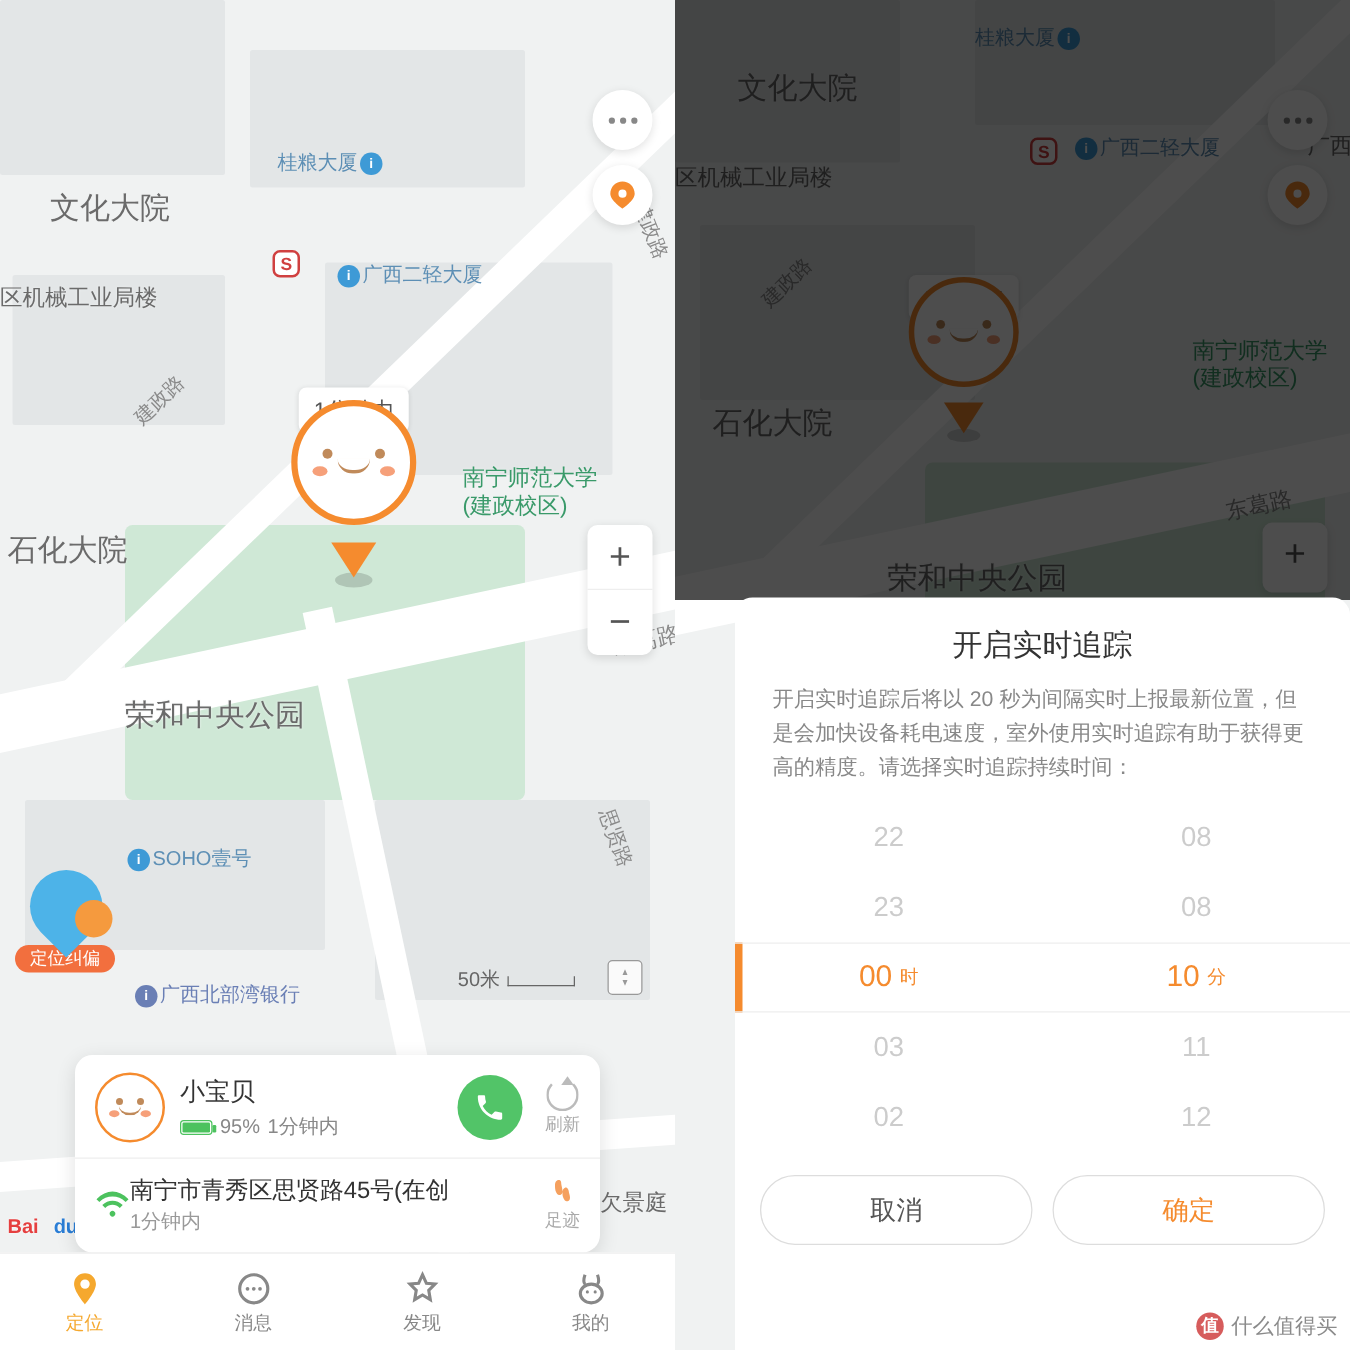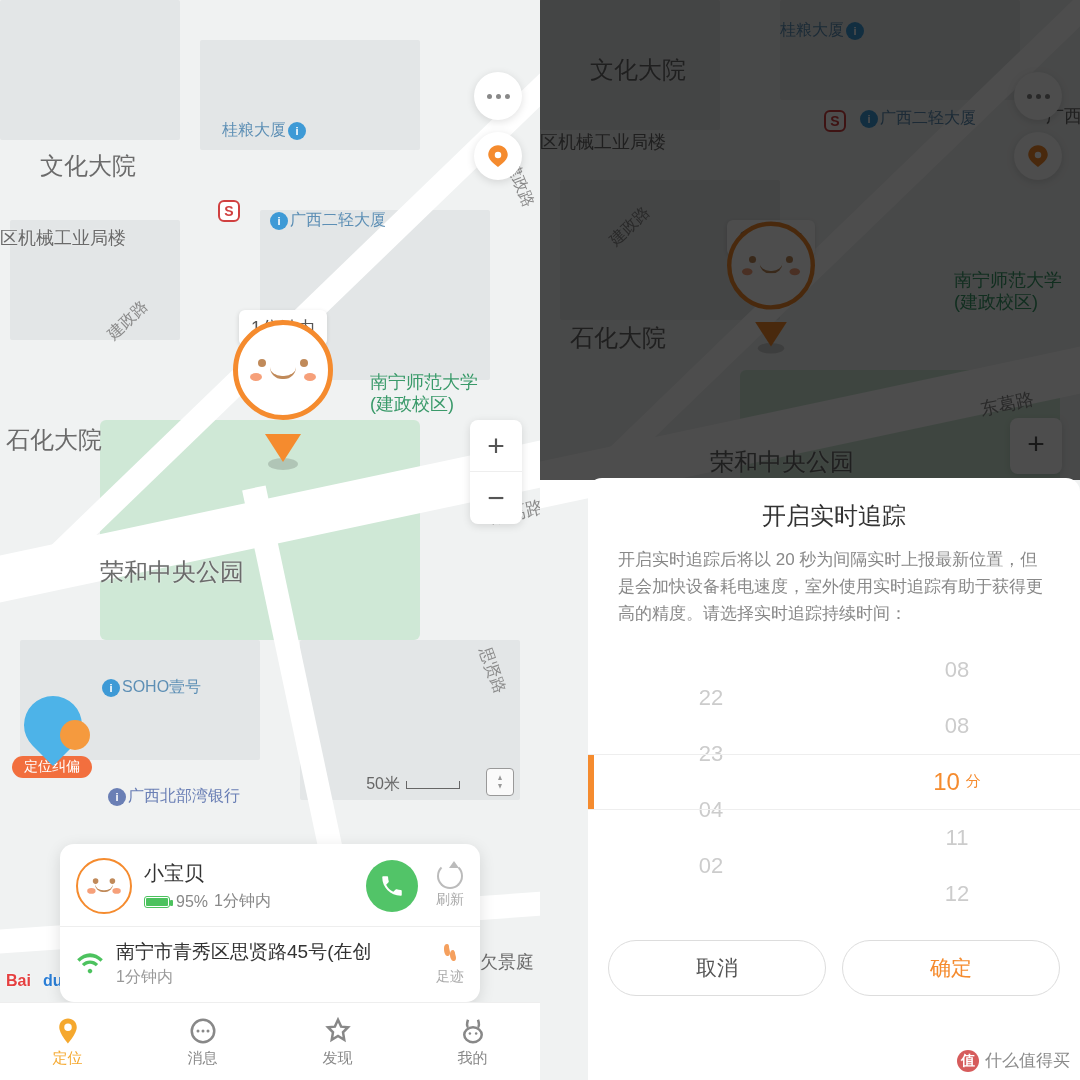--- a/index.html
+++ b/index.html
@@ -95,21 +95,21 @@
   .batt-row{display:flex;align-items:center;gap:6px;font-size:16px;color:#888;}
   .batt{width:26px;height:12px;border:1.5px solid #4cc25e;border-radius:3px;position:relative;}
   .batt::after{content:'';position:absolute;right:-4px;top:3px;width:3px;height:6px;background:#4cc25e;border-radius:1px;}
   .batt-fill{position:absolute;inset:1px;width:90%;background:#4cc25e;border-radius:1px;}
   .call-btn{width:52px;height:52px;border-radius:50%;background:#52c468;display:flex;align-items:center;justify-content:center;}
   .call-btn svg{fill:#fff;width:26px;height:26px;}
   .refresh-col{display:flex;flex-direction:column;align-items:center;gap:2px;color:#aaa;font-size:14px; margin-left:6px;}
   .refresh-ico{width:26px;height:26px;border:2.5px solid #bbb;border-radius:50%;border-top-color:transparent;position:relative;}
   .refresh-ico::after{content:'';position:absolute;top:-4px;right:2px;width:0;height:0;border-left:5px solid transparent;border-right:5px solid transparent;border-bottom:7px solid #bbb;}
   .card-div{height:1px;background:#eee;margin:12px -16px;}
-  .card-row2{display:flex;align-items:center;gap:12px;}
+  .card-row2{display:flex;align-items:center;}
   .wifi-ico{width:28px;height:28px; flex-shrink:0;}
   .addr{flex:1;overflow:hidden;}
   .addr-line{font-size:19px;color:#333;white-space:nowrap;overflow:hidden;text-overflow:ellipsis;}
   .addr-time{font-size:16px;color:#999;margin-top:2px;}
   .foot-col{display:flex;flex-direction:column;align-items:center;gap:2px;color:#aaa;font-size:14px;}
   .foot-ico{width:24px;height:24px;}
 
   
   .nav{position:absolute;bottom:0;left:0;right:0;height:78px;background:#fff;display:flex;border-top:1px solid #eee;}
   .nav-item{flex:1;display:flex;flex-direction:column;align-items:center;justify-content:center;gap:3px;color:#888;font-size:15px;}
@@ -388,21 +388,25 @@
 
   <div class="sheet" style="top:478px;margin-left:48px;">
     <div class="sheet-title">开启实时追踪</div>
     <div class="sheet-desc">开启实时追踪后将以 20 秒为间隔实时上报最新位置，但是会加快设备耗电速度，室外使用实时追踪有助于获得更高的精度。请选择实时追踪持续时间：</div>
     <div class="picker">
       <div class="picker-bar"></div>
       <div class="picker-hl"></div>
       <div class="picker-col">
         <div class="opt">22</div>
         <div class="opt">23</div>
-        <div class="opt">04</div>
+        <div class="opt sel">
+            <span>00</span>
+            <span class="unit">时</span>
+          </div>
+        <div class="opt">03</div>
         <div class="opt">02</div>
       </div>
       <div class="picker-col">
         <div class="opt">08</div>
         <div class="opt">08</div>
         <div class="opt sel">
             <span>10</span>
             <span class="unit">分</span>
           </div>
         <div class="opt">11</div>

